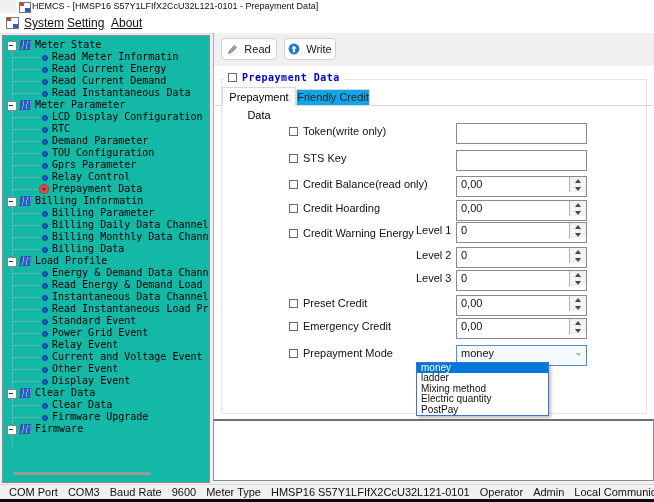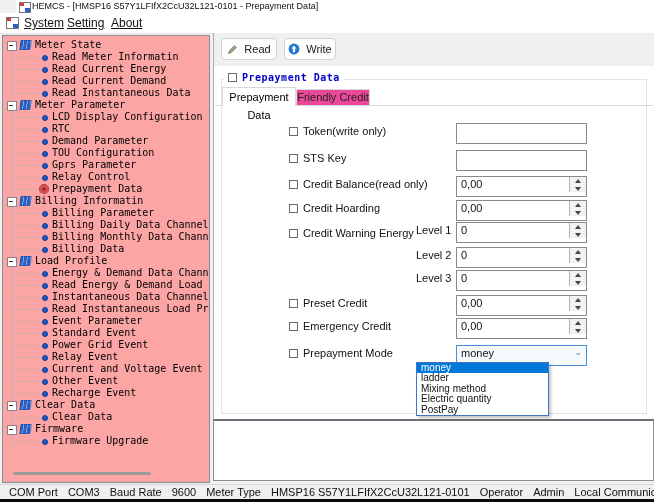--- a/index.html
+++ b/index.html
@@ -14,21 +14,21 @@
   .appicon::after{content:"";position:absolute;right:0;bottom:0;width:5px;height:4px;background:#2b5fc0;}
 
   
   .menubar{position:absolute;left:0;top:13px;width:654px;height:20px;background:#fff;border-bottom:1px solid #e3e3e3;}
   .menuicon{position:absolute;left:6px;top:4px;width:11px;height:10px;border:1px solid #777;background:#fff;}
   .menuicon::before{content:"";position:absolute;left:0;top:0;width:4px;height:3px;background:#d23b2e;}
   .menuicon::after{content:"";position:absolute;right:0;bottom:0;width:5px;height:4px;background:#2b5fc0;}
   .menuitem{position:absolute;top:0;height:20px;line-height:20px;font-size:12px;color:#111;padding:0 8px;cursor:default;text-decoration:underline;}
 
   
-  .treepanel{position:absolute;left:2px;top:35px;width:206px;height:446px;background:#fca5a5;border:1px solid #898c95;overflow:hidden;}
+  .treepanel{position:absolute;left:2px;top:35px;width:206px;height:446px;background:#14b8a6;border:1px solid #898c95;overflow:hidden;}
   .vguide{position:absolute;left:9px;top:10px;height:400px;width:0;border-left:1px dotted #b0b0b0;}
   .treebody{position:absolute;left:0;top:3px;width:100%;}
   .trow{height:12px;line-height:12px;position:relative;font-family:"DejaVu Sans Mono",monospace;font-size:10px;color:#000;white-space:nowrap;cursor:default;}
   .trow .tlabel{display:inline-block;}
   .trow.group .tlabel{margin-left:32px;}
   .trow.leaf .tlabel,.trow.leaf-selected .tlabel{margin-left:49px;}
   .trow.leaf::before,.trow.leaf-selected::before{content:"";position:absolute;left:9px;top:6px;width:28px;border-top:1px dotted #b0b0b0;}
   .expander{position:absolute;left:4px;top:2px;width:8px;height:8px;border:1px solid #848484;background:#fff;}
   .expander::after{content:"";position:absolute;left:1px;top:3px;width:4px;height:1px;background:#333;}
   .gicon{position:absolute;left:17px;top:1px;width:11px;height:10px;background:repeating-linear-gradient(90deg,#2a5fc0 0 2.6px,#7ea4e8 2.6px 3.7px);transform:skewX(-8deg);border-radius:1px;box-shadow:0 0 0 0.5px #1c448f inset;}
@@ -43,21 +43,21 @@
 
   
   .formpanel{position:absolute;left:213px;top:66px;width:441px;height:353px;background:#fff;border-left:1px solid #aaadb5;box-sizing:border-box;}
   .groupbox{position:absolute;left:7px;top:13px;width:424px;height:333px;border:1px solid #dfe5ea;}
   .grouptitle{position:absolute;left:10px;top:6px;background:#fff;padding:0 4px;display:flex;align-items:center;gap:5px;z-index:2;}
   .grouptitle .gt{font-family:"DejaVu Sans Mono",monospace;font-weight:bold;font-size:10px;color:#0000cc;letter-spacing:0.5px;white-space:nowrap;}
   .cbox{width:9px;height:9px;border:1px solid #6a6a6a;background:#fff;display:inline-block;box-sizing:border-box;}
   .tabline{position:absolute;left:1px;top:39px;width:438px;border-top:1px solid #d9d9d9;}
   .tab{position:absolute;font-size:11px;text-align:center;box-sizing:border-box;cursor:default;}
   .tab.active{left:8px;top:21px;width:74px;height:19px;line-height:18px;background:#fff;border:1px solid #d9d9d9;border-bottom:none;z-index:3;}
-  .tab.inactive{left:82px;top:23px;width:74px;height:16px;line-height:15px;background:#ec4899;border:1px solid #d9d9d9;border-bottom:none;color:#222;}
+  .tab.inactive{left:82px;top:23px;width:74px;height:16px;line-height:15px;background:#0ea5e9;border:1px solid #d9d9d9;border-bottom:none;color:#222;}
 
   .frow{position:absolute;left:0;width:441px;height:18px;margin-left:40px;}
   .frow .cb{position:absolute;left:35px;top:4px;}
   .frow .flabel{position:absolute;left:49px;top:2px;font-size:11px;color:#111;white-space:nowrap;}
   .frow .lvlabel{position:absolute;left:162px;top:2px;font-size:11px;color:#111;}
   .ctrl{position:absolute;left:202px;top:0;width:131px;height:21px;box-sizing:border-box;}
   input.tfield{border:1px solid #8a8a8a;background:#fff;font-size:11px;font-family:"Liberation Sans",sans-serif;padding:0 3px;outline:none;}
   .spin{border:1px solid #8a8a8a;background:#fff;position:relative;}
   .spin .val{position:absolute;left:4px;top:1px;font-size:11px;color:#111;}
   .spinbtns{position:absolute;right:0;top:0;width:16px;height:15px;border-left:1px solid #b5b5b5;}
@@ -119,31 +119,30 @@
         <div class="trow group"><span class="expander"></span><span class="gicon"></span><span class="tlabel">Billing Informatin</span></div>
         <div class="trow leaf"><span class="ldot"></span><span class="tlabel">Billing Parameter</span></div>
         <div class="trow leaf"><span class="ldot"></span><span class="tlabel">Billing Daily Data Channel Con</span></div>
         <div class="trow leaf"><span class="ldot"></span><span class="tlabel">Billing Monthly Data Channel C</span></div>
         <div class="trow leaf"><span class="ldot"></span><span class="tlabel">Billing Data</span></div>
         <div class="trow group"><span class="expander"></span><span class="gicon"></span><span class="tlabel">Load Profile</span></div>
         <div class="trow leaf"><span class="ldot"></span><span class="tlabel">Energy &amp; Demand Data Channel C</span></div>
         <div class="trow leaf"><span class="ldot"></span><span class="tlabel">Read Energy &amp; Demand Load Prof</span></div>
         <div class="trow leaf"><span class="ldot"></span><span class="tlabel">Instantaneous Data Channel Con</span></div>
         <div class="trow leaf"><span class="ldot"></span><span class="tlabel">Read Instantaneous Load Profil</span></div>
-        <div class="trow leaf"><span class="ldot"></span><span class="tlabel">Event Parameter</span></div>
         <div class="trow leaf"><span class="ldot"></span><span class="tlabel">Standard Event</span></div>
         <div class="trow leaf"><span class="ldot"></span><span class="tlabel">Power Grid Event</span></div>
         <div class="trow leaf"><span class="ldot"></span><span class="tlabel">Relay Event</span></div>
         <div class="trow leaf"><span class="ldot"></span><span class="tlabel">Current and Voltage Event</span></div>
         <div class="trow leaf"><span class="ldot"></span><span class="tlabel">Other Event</span></div>
-        <div class="trow leaf"><span class="ldot"></span><span class="tlabel">Recharge Event</span></div>
+        <div class="trow leaf"><span class="ldot"></span><span class="tlabel">Display Event</span></div>
         <div class="trow group"><span class="expander"></span><span class="gicon"></span><span class="tlabel">Clear Data</span></div>
         <div class="trow leaf"><span class="ldot"></span><span class="tlabel">Clear Data</span></div>
+        <div class="trow leaf"><span class="ldot"></span><span class="tlabel">Firmware Upgrade</span></div>
         <div class="trow group"><span class="expander"></span><span class="gicon"></span><span class="tlabel">Firmware</span></div>
-        <div class="trow leaf"><span class="ldot"></span><span class="tlabel">Firmware Upgrade</span></div>
       </div>
     <div class="hthumb"></div>
   </div>
 
   <div class="toolbar">
     <button class="tbtn" style="left:7px;width:56px;">
       <span>
           <svg width="11" height="11" viewBox="0 0 11 11">
             <path d="M1.5 9.5 L2.5 6.5 L7.5 1.5 L9.5 3.5 L4.5 8.5 Z" fill="#9aa089" stroke="#6e735f" stroke-width="0.6"></path>
             <path d="M1.5 9.5 L3 9 L2 8 Z" fill="#5f7d2f"></path>

